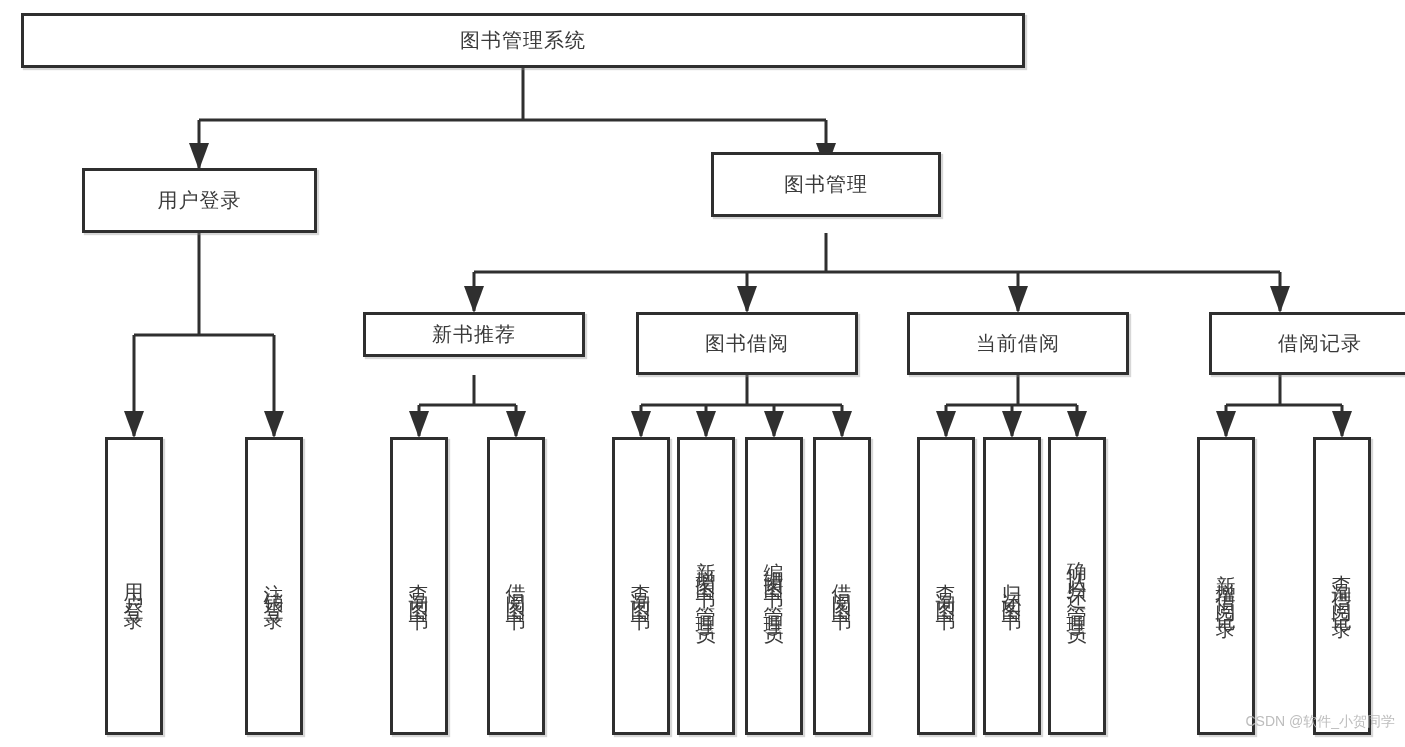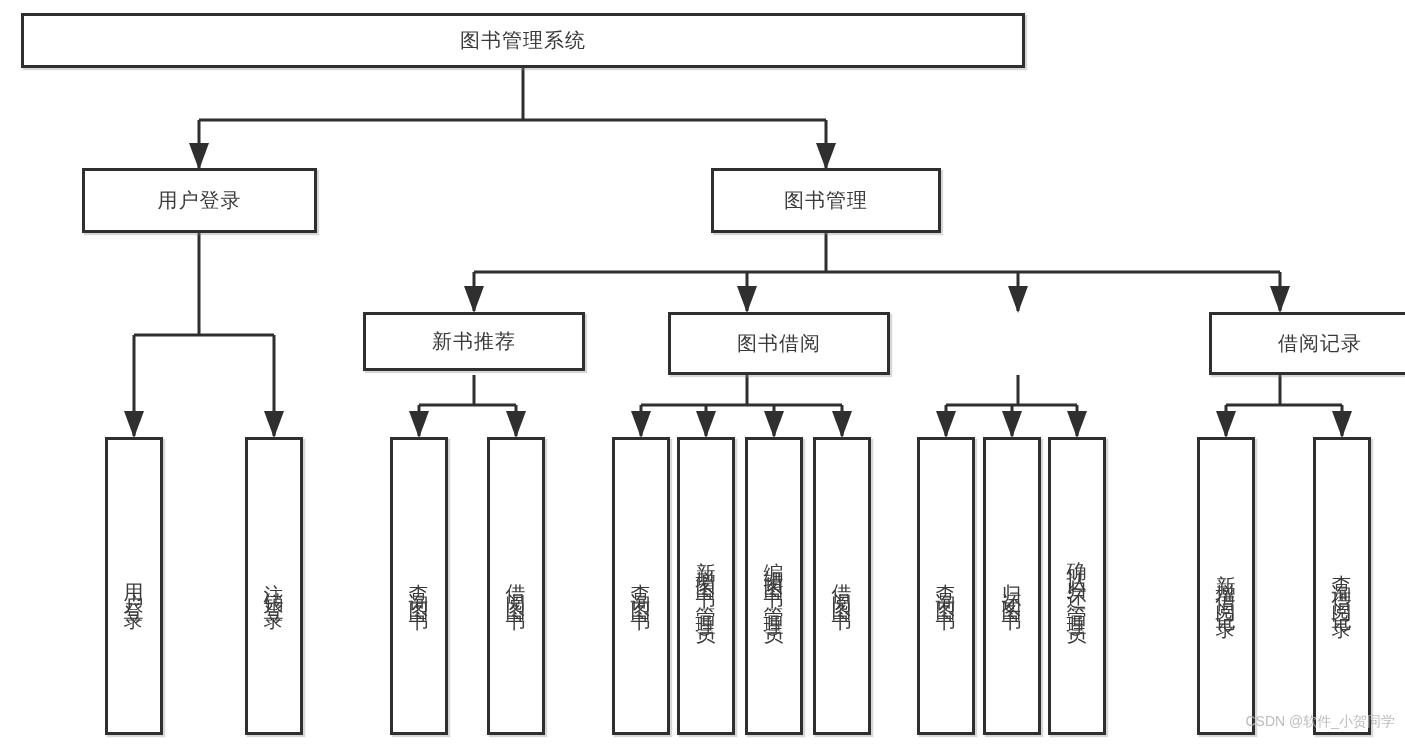--- a/index.html
+++ b/index.html
@@ -50,23 +50,23 @@
   .node.v .label {
     writing-mode: vertical-rl;
     text-orientation: mixed;
     line-height: 1;
     letter-spacing: 9px;
     max-height: 288px;
   }
   
   .n-root  { left: 21px;   top: 13px;  width: 1004px; height: 55px; }
   .n-l2a   { left: 82px;   top: 168px; width: 235px;  height: 65px; }
-  .n-l2b   { left: 711px;  top: 168px; width: 230px;  height: 65px; }
-  .n-l3a   { left: 363px;  top: 312px; width: 222px;  height: 59px; }
-  .n-l3b   { left: 668px;  top: 312px; width: 222px;  height: 63px; }
+  .n-l2b   { left: 711px;  top: 152px; width: 230px;  height: 65px; }
+  .n-l3a   { left: 363px;  top: 312px; width: 222px;  height: 45px; }
+  .n-l3b   { left: 636px;  top: 312px; width: 222px;  height: 63px; }
   .n-l3c   { left: 907px;  top: 312px; width: 222px;  height: 63px; }
   .n-l3d   { left: 1169px; top: 312px; width: 222px;  height: 63px; margin-left: 40px; }
   .leaf    { top: 437px; width: 58px; height: 298px; }
   .x105 { left: 105px; }  .x245 { left: 245px; }
   .x390 { left: 390px; }  .x487 { left: 487px; }
   .x612 { left: 612px; }  .x677 { left: 677px; }
   .x745 { left: 745px; }  .x813 { left: 813px; }
   .x917 { left: 917px; }  .x983 { left: 983px; }
   .x1048 { left: 1048px; }
   .x1197 { left: 1197px; } .x1313 { left: 1313px; }
@@ -136,20 +136,23 @@
   <div class="node h n-l2b">
     <span class="label">图书管理</span>
   </div>
 
   <div class="node h n-l3a">
     <span class="label">新书推荐</span>
   </div>
   <div class="node h n-l3b">
     <span class="label">图书借阅</span>
   </div>
+  <div class="node h n-l3c">
+    <span class="label">当前借阅</span>
+  </div>
   <div class="node h n-l3d">
     <span class="label">借阅记录</span>
   </div>
 
   <div class="node v leaf x105">
     <span class="label">用户登录</span>
   </div>
   <div class="node v leaf x245">
     <span class="label">注销登录</span>
   </div>

